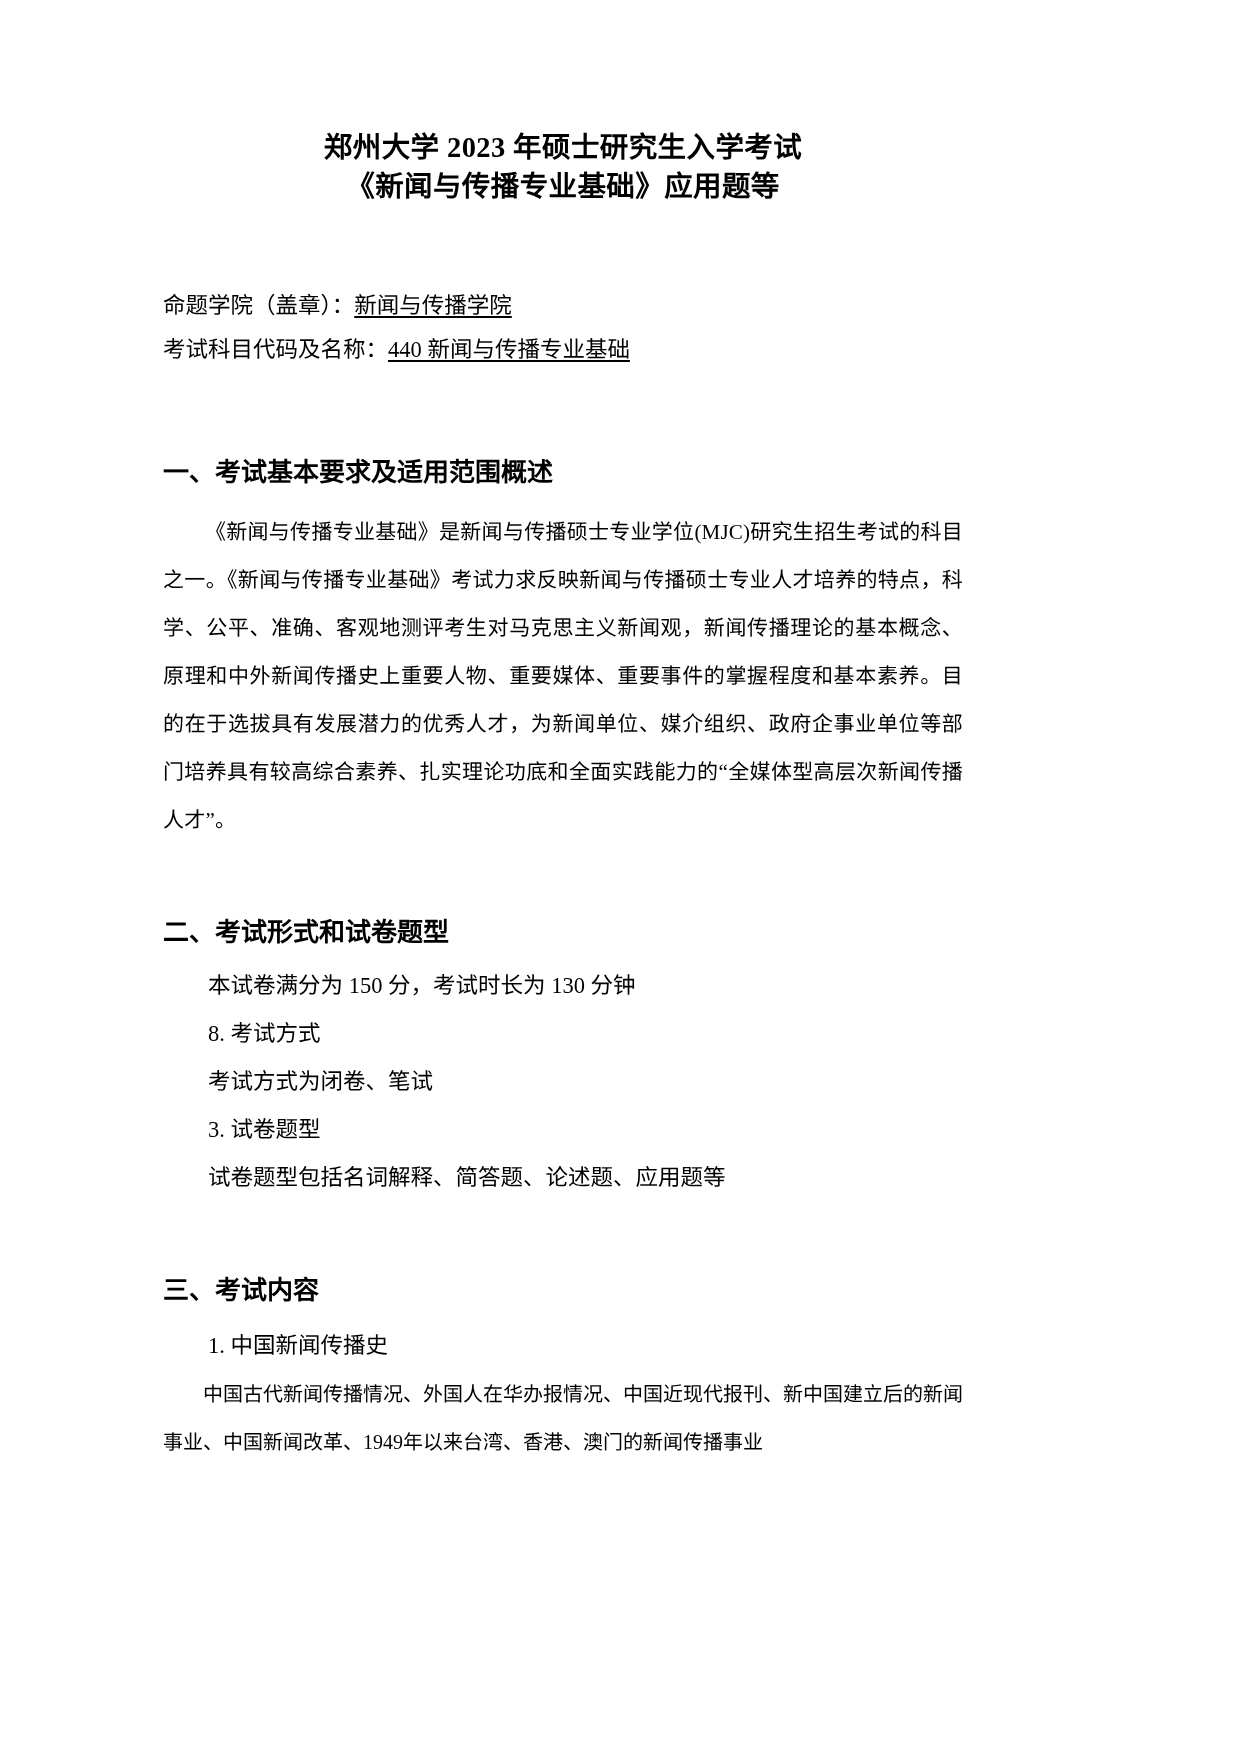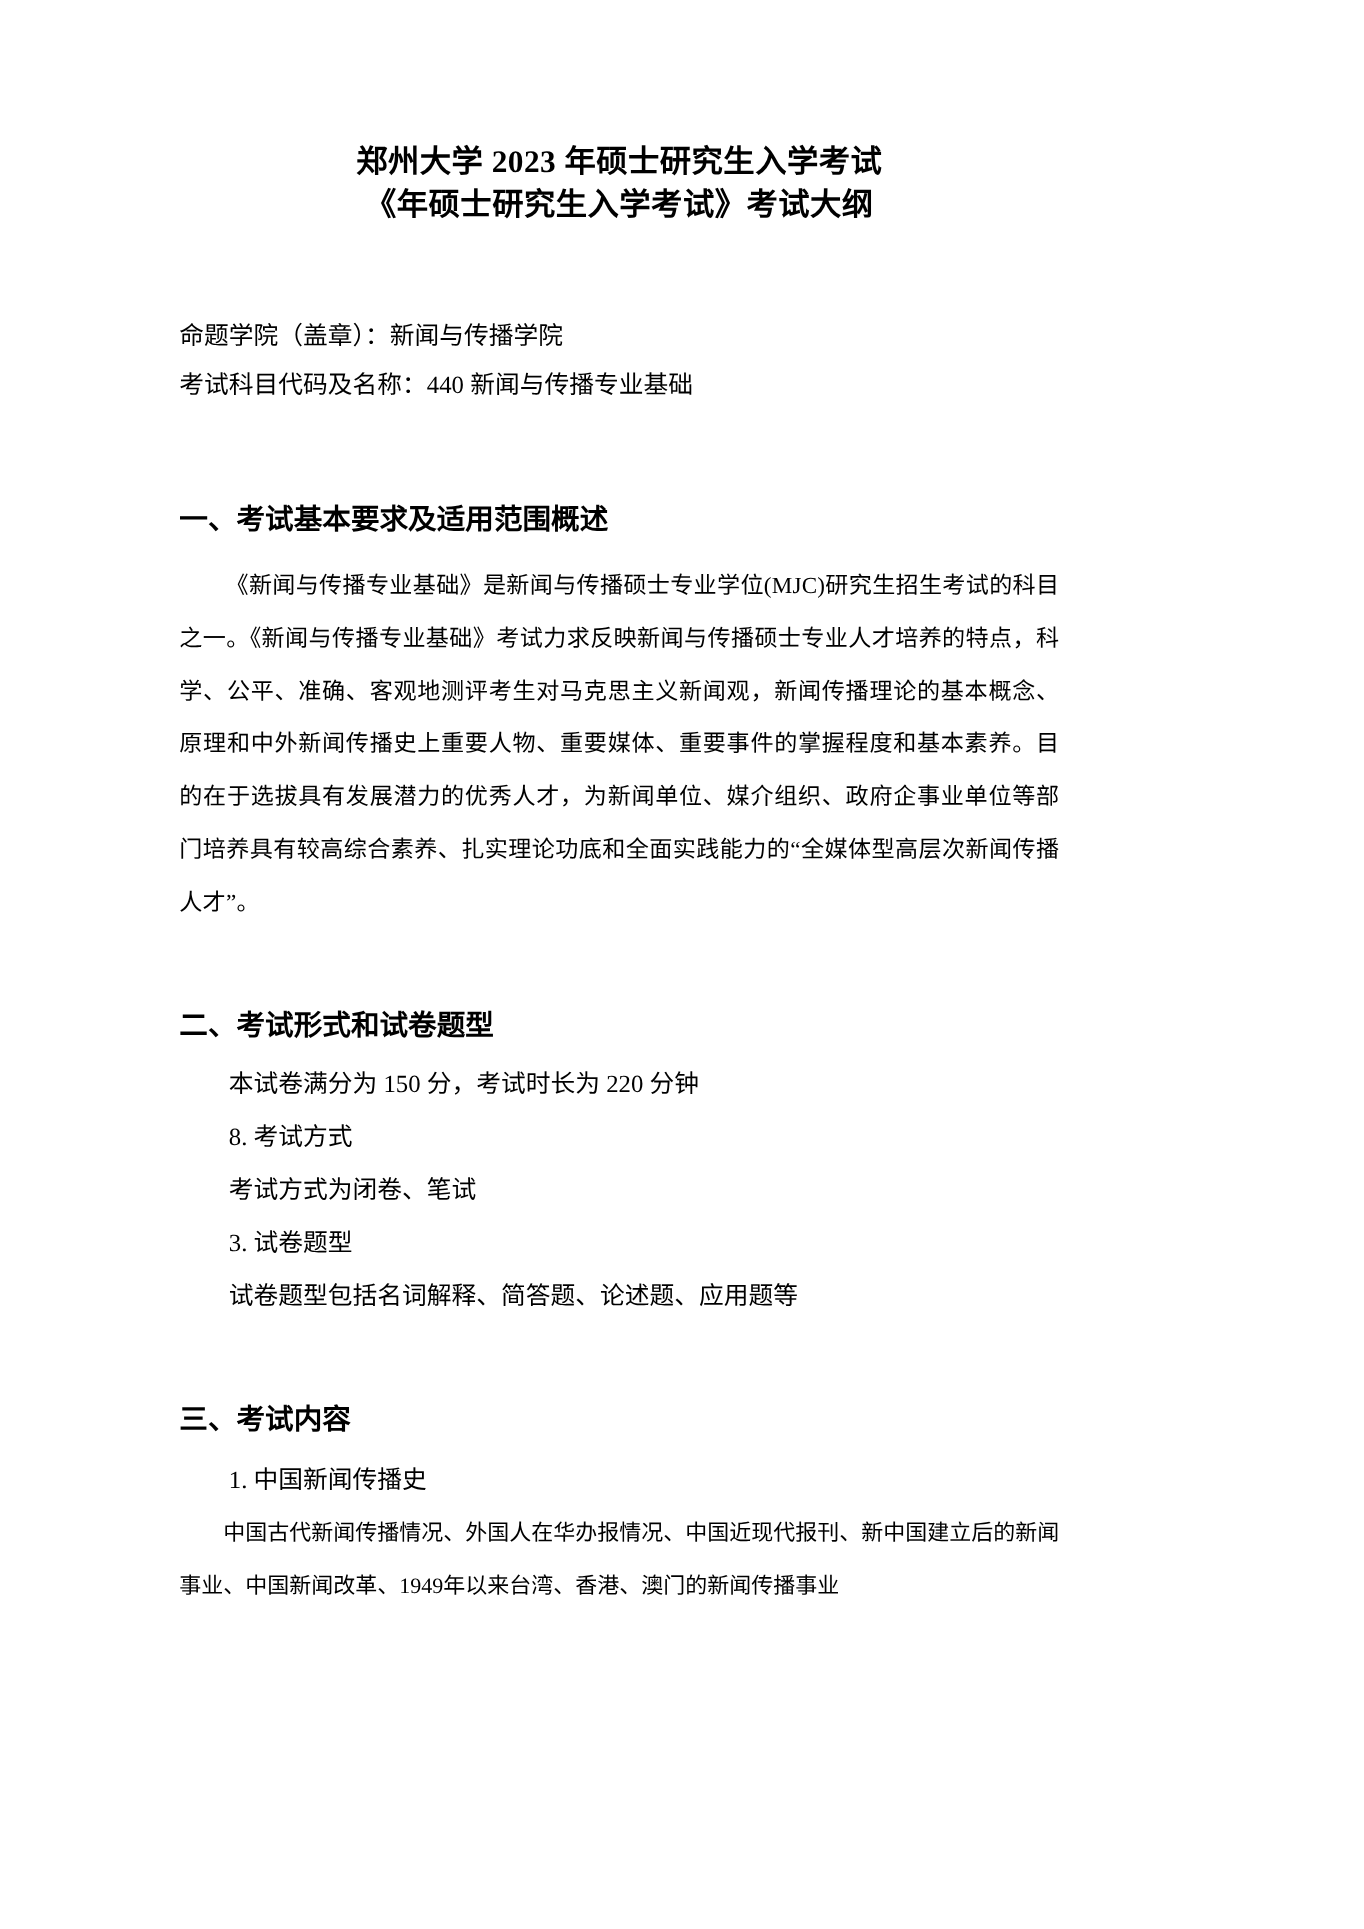--- a/index.html
+++ b/index.html
@@ -48,20 +48,21 @@
   
   .meta-block {
     margin-top: 78px;
   }
   .meta-line {
     font-size: 22.5px;
     line-height: 44px;
     white-space: nowrap;
   }
   .meta-line .underlined {
+    text-decoration: underline;
     text-underline-offset: 3px;
   }
 
   
   .sec-heading {
     font-weight: bold;
     font-size: 26px;
     line-height: 34px;
     margin: 0;
     white-space: nowrap;
@@ -107,38 +108,38 @@
   }
 </style>
 </head>
 <body>
 
 <div class="page">
   <div class="content">
 
     <h1 class="doc-title">
       <span class="t-line">郑州大学 2023 年硕士研究生入学考试</span>
-      <span class="t-line">《年硕士研究生入学考试》考试大纲</span>
+      <span class="t-line">《新闻与传播专业基础》应用题等</span>
     </h1>
 
     <div class="meta-block">
       <div class="meta-line">
         <span>命题学院（盖章）：</span><span class="underlined">新闻与传播学院</span>
       </div>
       <div class="meta-line">
         <span>考试科目代码及名称：</span><span class="underlined">440 新闻与传播专业基础</span>
       </div>
     </div>
 
     <h2 class="sec-heading sec-1">一、考试基本要求及适用范围概述</h2>
     <p class="body-para">《新闻与传播专业基础》是新闻与传播硕士专业学位(MJC)研究生招生考试的科目之一。《新闻与传播专业基础》考试力求反映新闻与传播硕士专业人才培养的特点，科学、公平、准确、客观地测评考生对马克思主义新闻观，新闻传播理论的基本概念、原理和中外新闻传播史上重要人物、重要媒体、重要事件的掌握程度和基本素养。目的在于选拔具有发展潜力的优秀人才，为新闻单位、媒介组织、政府企事业单位等部门培养具有较高综合素养、扎实理论功底和全面实践能力的“全媒体型高层次新闻传播人才”。</p>
 
     <h2 class="sec-heading sec-2">二、考试形式和试卷题型</h2>
     <div class="sub-list">
-      <p class="sub-line">本试卷满分为 150 分，考试时长为 220 分钟</p>
+      <p class="sub-line">本试卷满分为 150 分，考试时长为 130 分钟</p>
       <p class="sub-line">8. 考试方式</p>
       <p class="sub-line">考试方式为闭卷、笔试</p>
       <p class="sub-line">3. 试卷题型</p>
       <p class="sub-line">试卷题型包括名词解释、简答题、论述题、应用题等</p>
     </div>
 
     <h2 class="sec-heading sec-3">三、考试内容</h2>
     <div class="content-list">
       <p class="sub-line">1. 中国新闻传播史</p>
       <p class="flow-para">中国古代新闻传播情况、外国人在华办报情况、中国近现代报刊、新中国建立后的新闻事业、中国新闻改革、1949年以来台湾、香港、澳门的新闻传播事业</p>

